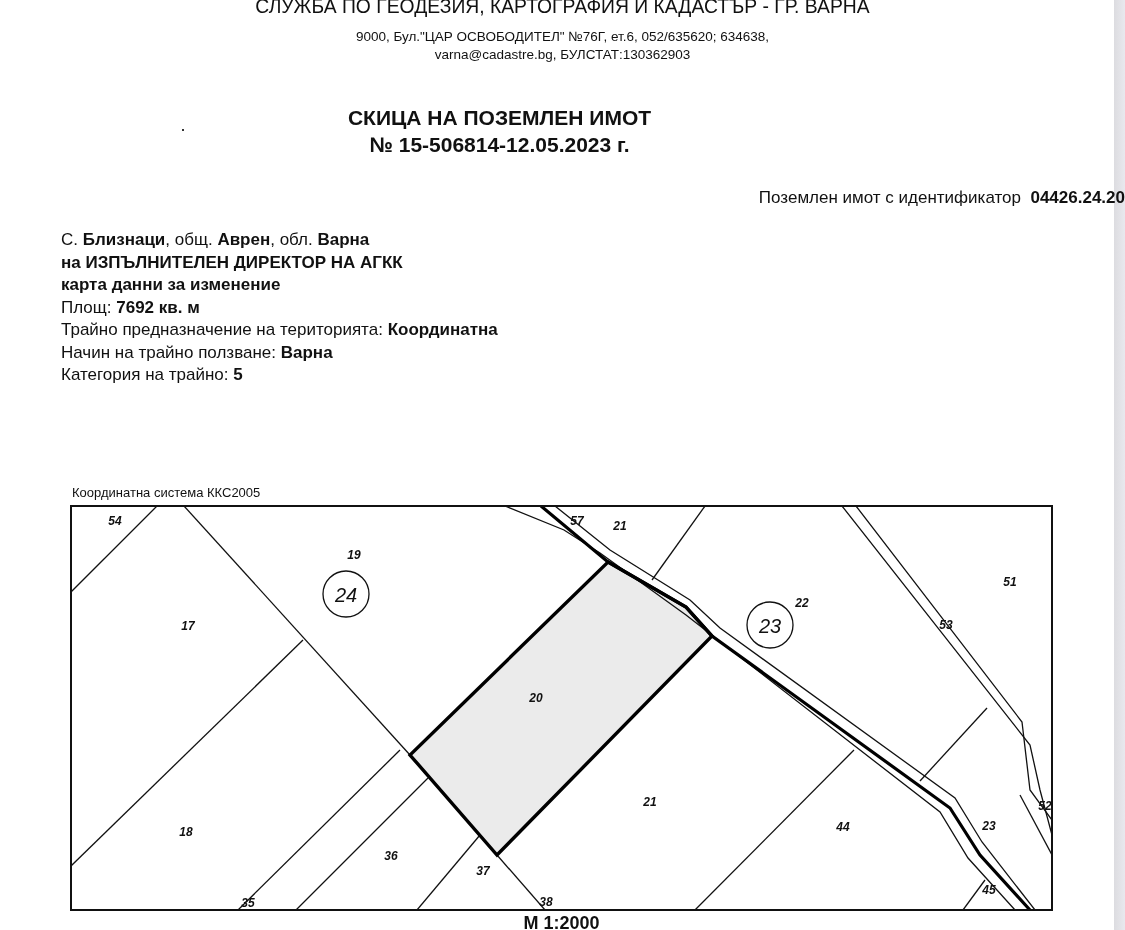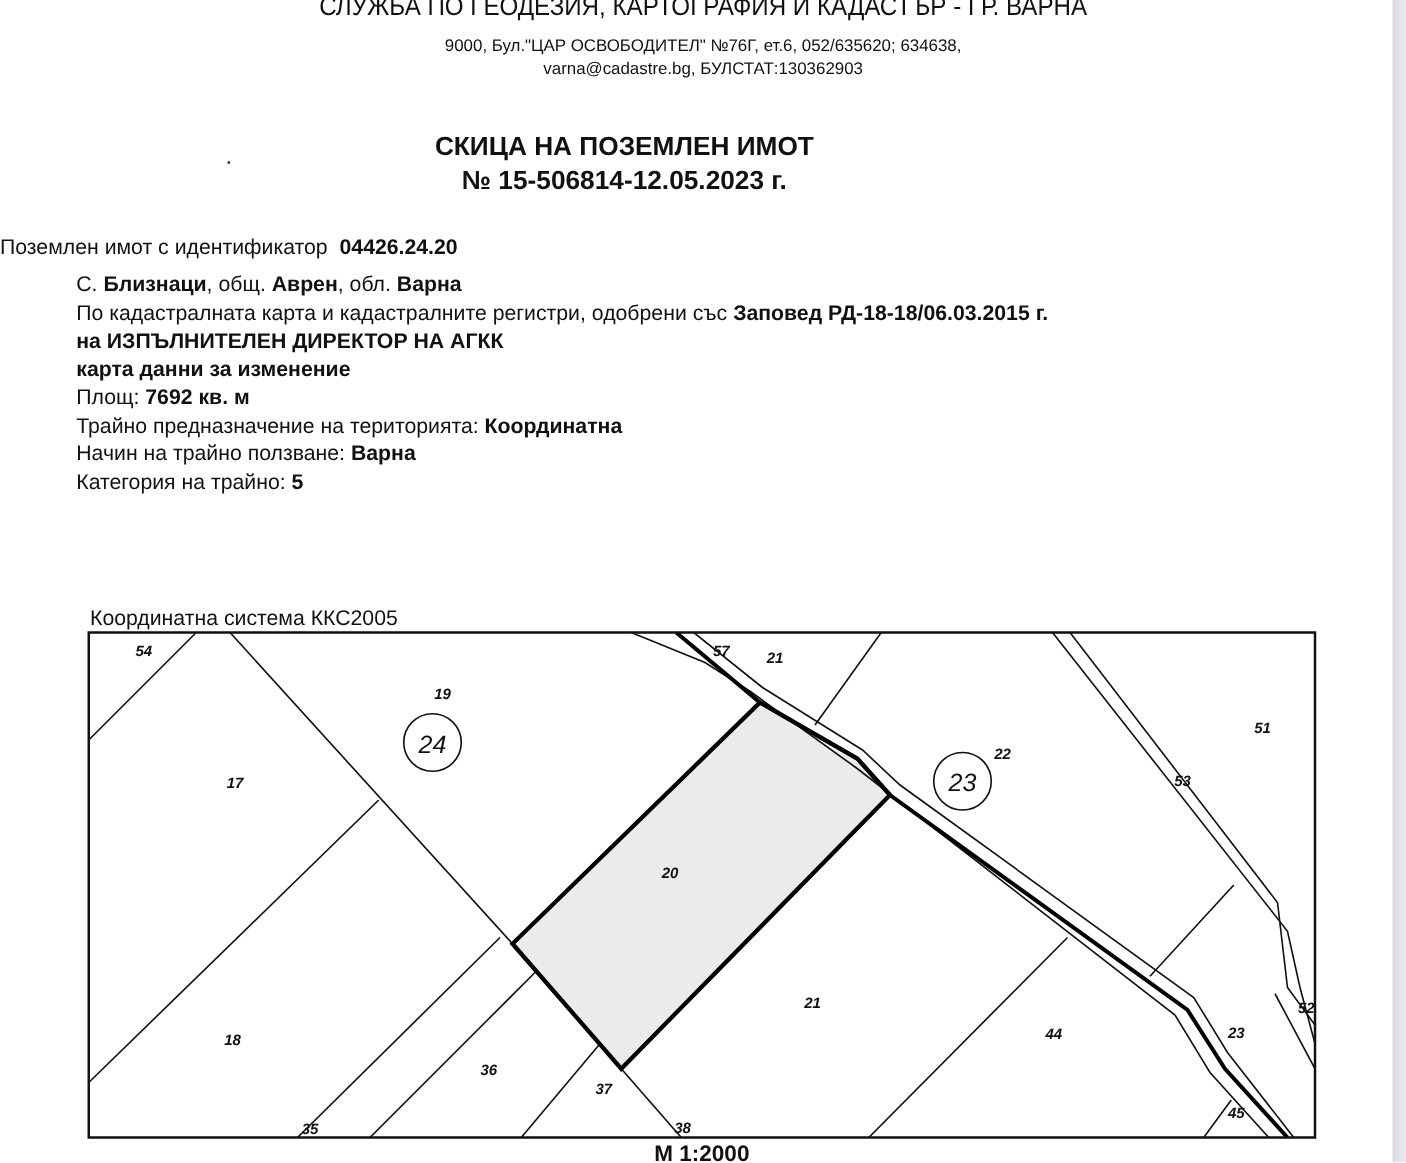--- a/index.html
+++ b/index.html
@@ -18,30 +18,30 @@
   }
   .hdr-addr {
     position:absolute; left:0; width:1125px; text-align:center;
     font-size:13.5px; line-height:18px;
   }
   .title {
     position:absolute; left:0; width:999px; text-align:center;
     font-weight:bold; font-size:21px; line-height:27px;
   }
   .ident {
-    position:absolute; left:0; width:1125px; text-align:left; font-size:17px;
+    position:absolute; left:0; width:1125px; text-align:right; font-size:17px;
   }
   .ident b { font-weight:bold; }
   .info {
-    position:absolute; left:61px; top:217px; font-size:17px; line-height:22.5px;
+    position:absolute; left:61px; top:229px; font-size:17px; line-height:22.5px;
     white-space:nowrap;
   }
   .info b { font-weight:bold; }
   .dot { position:absolute; left:182px; top:129px; width:2px; height:2px; background:#333; }
-  .coord-label { position:absolute; left:72px; top:485px; font-size:17px; }
+  .coord-label { position:absolute; left:72px; top:485px; font-size:13px; }
   .map { position:absolute; left:0; top:0; }
   .scale {
     position:absolute; left:0; width:1125px; top:913px; text-align:center;
     font-size:18px; font-weight:bold; transform:translateX(0);
   }
   .scale span { display:inline-block; margin-left:-2px; }
 </style>
 </head>
 <body>
 
@@ -60,24 +60,20 @@
   <span>Поземлен имот с  идентификатор</span>&nbsp;
   <b>04426.24.20</b>
 </div>
 
 <div class="info">
   <div>
     <span>С.</span>
     <b>Близнаци</b><span>, общ.</span>
     <b>Аврен</b><span>, обл.</span>
     <b>Варна</b>
-  </div>
-  <div>
-    <span>По кадастралната карта и кадастралните регистри, одобрени със</span>
-    <b>Заповед РД-18-18/06.03.2015 г.</b>
   </div>
   <div><b>на ИЗПЪЛНИТЕЛЕН ДИРЕКТОР НА АГКК</b></div>
   <div><b>карта данни за изменение</b></div>
   <div>
     <span>Площ:</span>
     <b>7692 кв. м</b>
   </div>
   <div>
     <span>Трайно предназначение на територията:</span>
     <b>Координатна</b>

